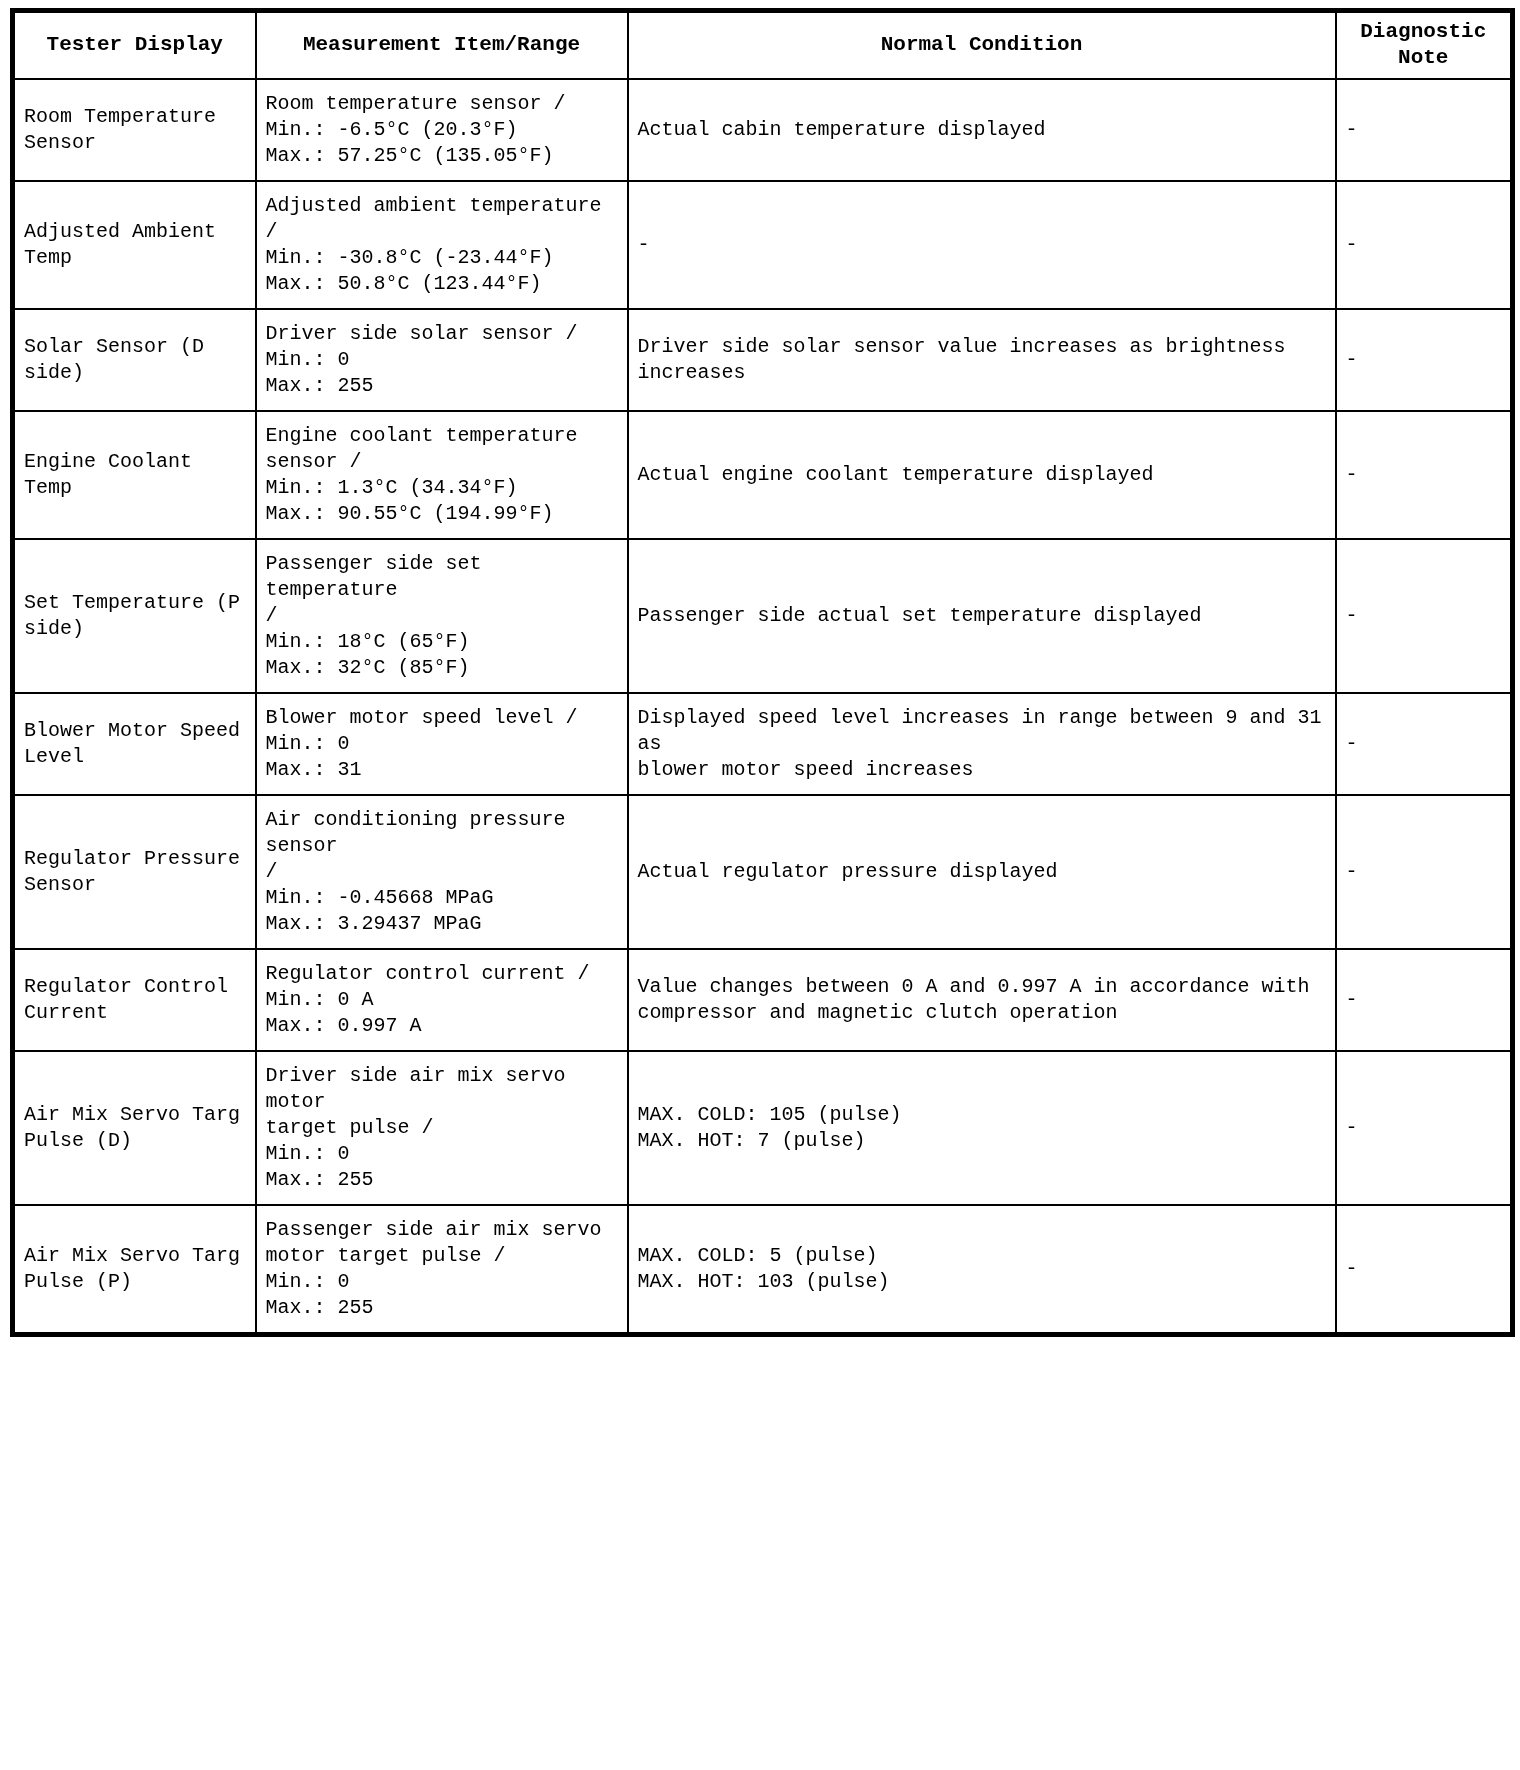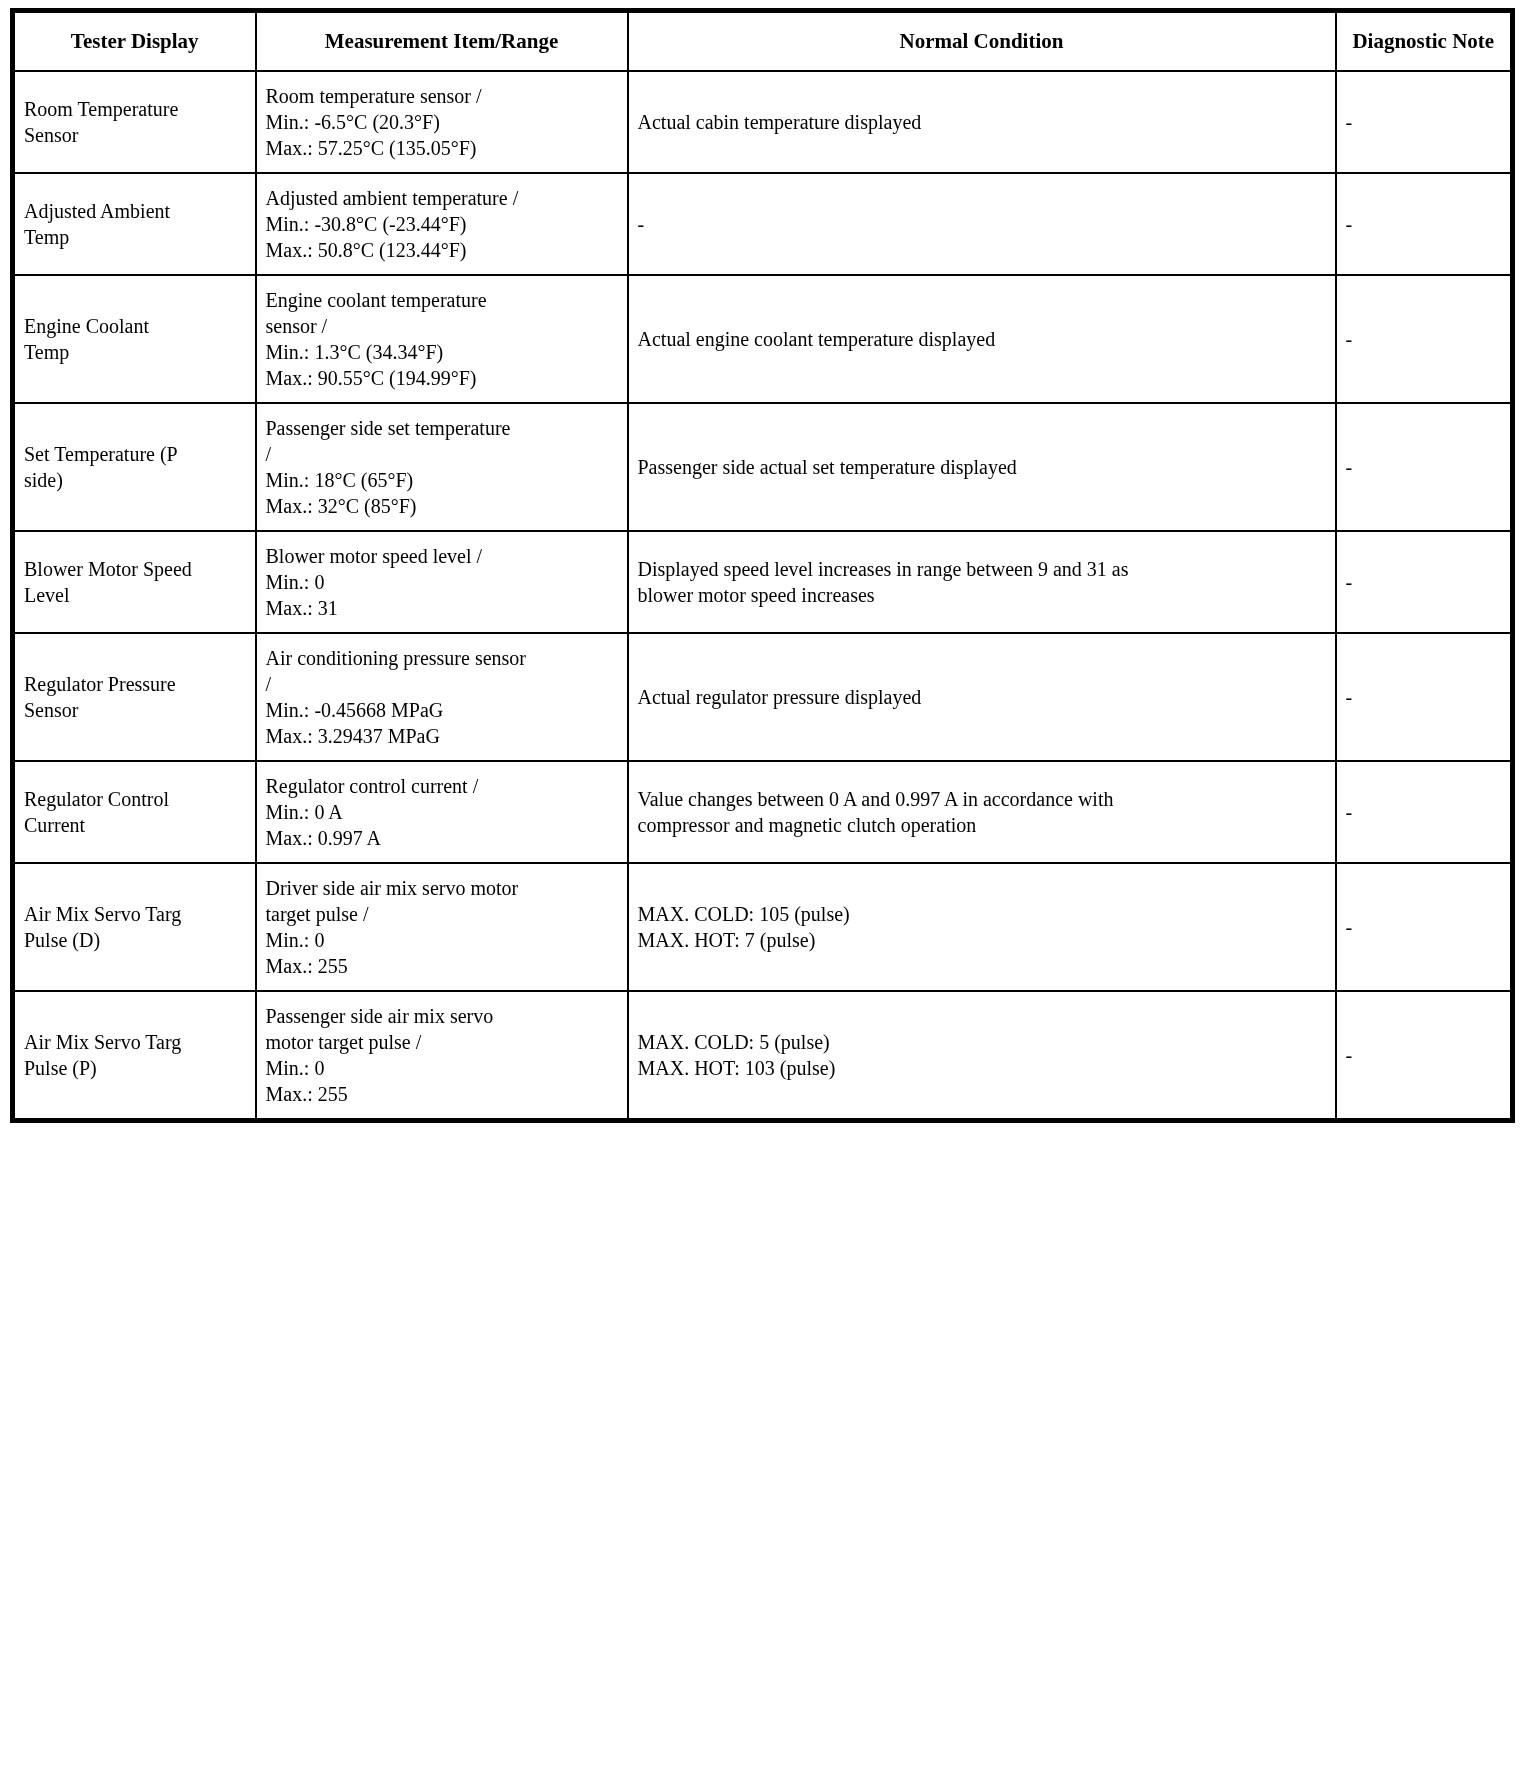--- a/index.html
+++ b/index.html
@@ -11,21 +11,21 @@
     width: 1520px;
     min-height: 1770px;
     box-sizing: border-box;
     padding: 8px 10px;
     background: #ffffff;
   }
   table.diag {
     border-collapse: collapse;
     table-layout: fixed;
     width: 1500px;
-    font-family: Liberation Serif, serif;
+    font-family: Liberation Mono, monospace;
     color: #000000;
   }
   table.diag {
     border: 5px solid #000000;
   }
   table.diag th,
   table.diag td {
     border: 2px solid #000000;
     box-sizing: border-box;
   }
@@ -81,20 +81,30 @@
         <td>Actual cabin temperature displayed</td>
         <td>-</td>
       </tr>
       <tr>
         <td>Adjusted Ambient
 Temp</td>
         <td>Adjusted ambient temperature /
 Min.: -30.8°C (-23.44°F)
 Max.: 50.8°C (123.44°F)</td>
         <td>-</td>
+        <td>-</td>
+      </tr>
+      <tr>
+        <td>Solar Sensor (D
+side)</td>
+        <td>Driver side solar sensor /
+Min.: 0
+Max.: 255</td>
+        <td>Driver side solar sensor value increases as brightness
+increases</td>
         <td>-</td>
       </tr>
       <tr>
         <td>Engine Coolant
 Temp</td>
         <td>Engine coolant temperature
 sensor /
 Min.: 1.3°C (34.34°F)
 Max.: 90.55°C (194.99°F)</td>
         <td>Actual engine coolant temperature displayed</td>

